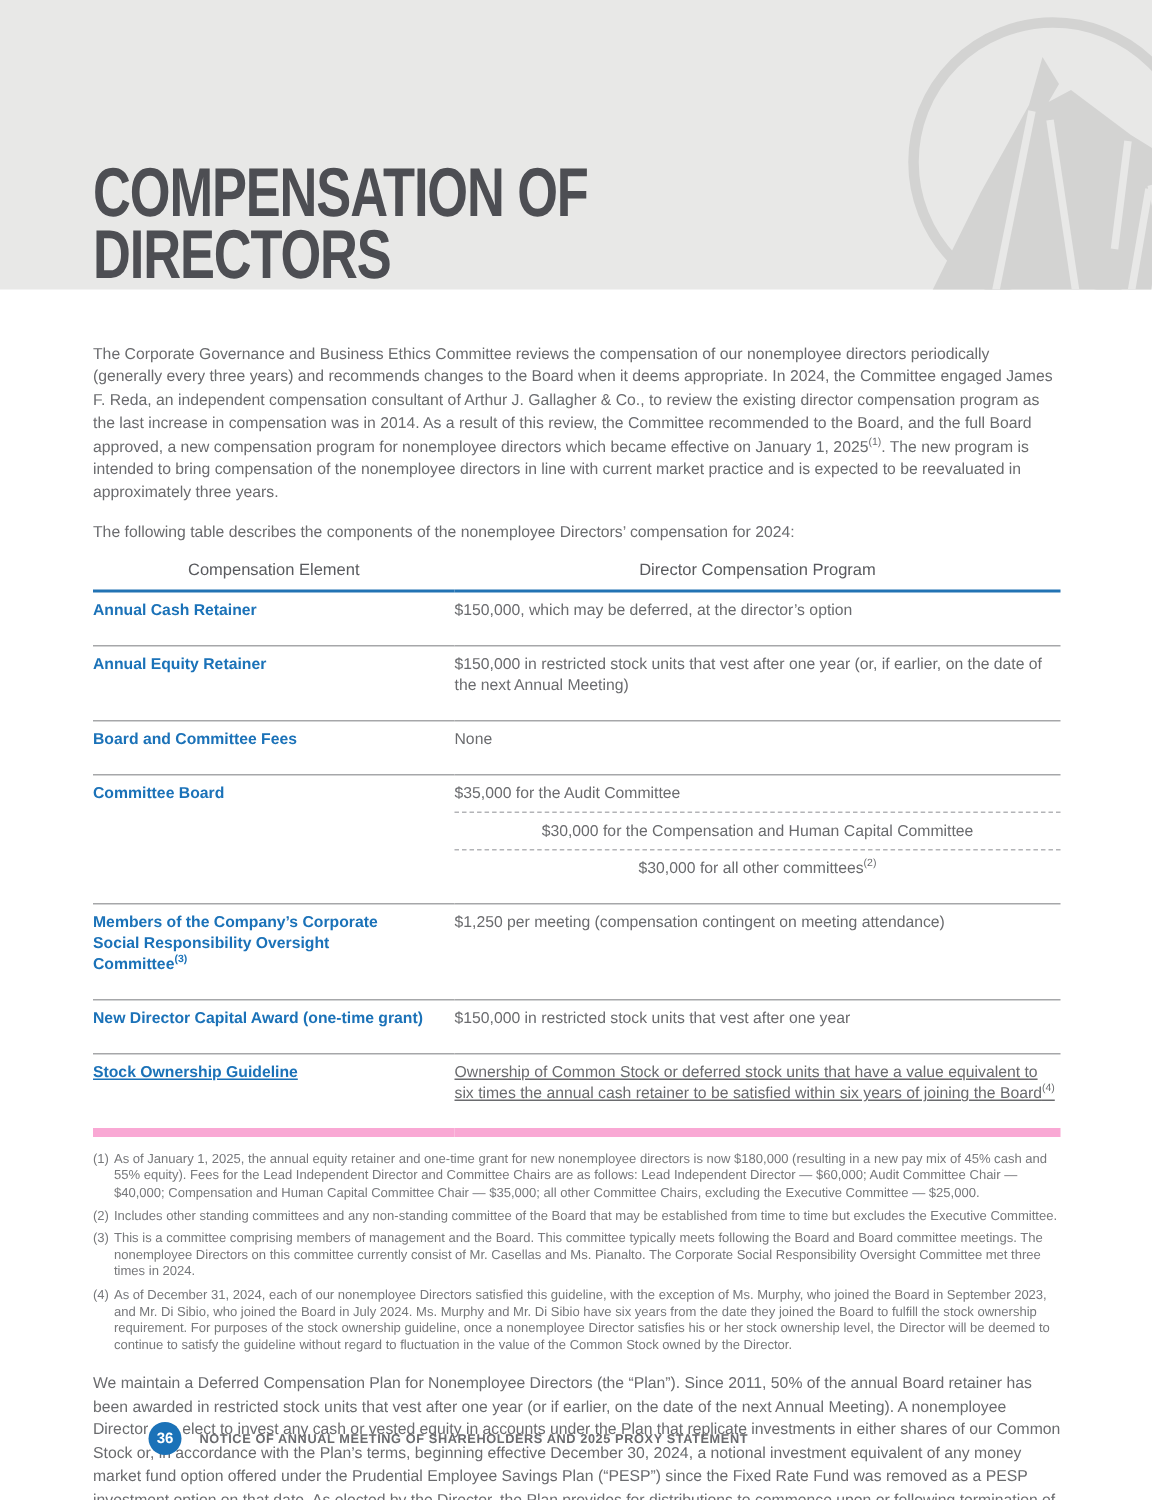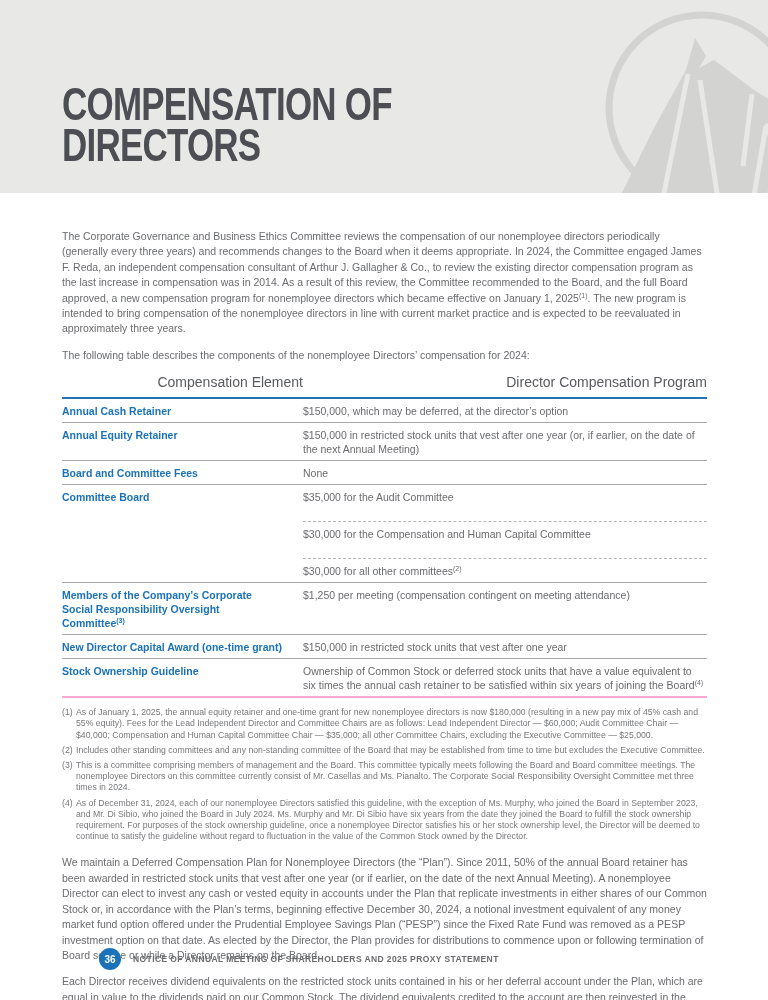--- a/index.html
+++ b/index.html
@@ -9,44 +9,44 @@
     background:#ffffff; overflow:hidden;
     font-family:"Liberation Sans", sans-serif; color:#6a6b6e;
   }
   
   .band {
     position:relative; width:768px; height:193px;
     background:#e8e8e7; overflow:hidden;
   }
   .rock-logo { position:absolute; top:8px; right:-34px; }
   .page-title {
-    position:absolute; left:62px; top:84px;
+    position:absolute; left:62px; top:108px;
     color:#4d4e53; font-weight:bold; font-size:46px; line-height:41px;
     letter-spacing:-1px;
   }
   .title-line { display:block; transform:scaleX(0.76); transform-origin:0 50%; white-space:nowrap; }
   
   .content { padding:36px 61px 0 62px; }
   p.body {
     font-size:10.5px; line-height:15.4px; color:#6a6b6e; margin-bottom:11px;
   }
   sup { font-size:7px; line-height:0; vertical-align:super; }
   
   table.comp { width:100%; border-collapse:collapse; margin-top:7px; margin-bottom:9px; }
   th {
-    text-align:right; font-weight:normal; color:#595a5e; font-size:14px;
+    text-align:center; font-weight:normal; color:#595a5e; font-size:11px;
     padding:0 0 7px 0; border-bottom:2px solid #2273b4;
   }
   td {
     vertical-align:top; font-size:10.5px; line-height:14px;
-    padding:5px 0 4px 0; border-bottom:1px solid #a6a7a9; color:#6a6b6e;
+    padding:5px 0 16px 0; border-bottom:1px solid #a6a7a9; color:#6a6b6e;
   }
   td.el { width:241px; padding-right:18px; color:#1b72b8; font-weight:bold; }
-  tr.last td { border-bottom:2px solid #f9a8d4; }
-  .vline + .vline { border-top:1px dashed #b3b4b7; margin-top:17px; padding-top:5px; }
+  tr.last td { border-bottom:6px solid #f9a8d4;text-decoration:underline; }
+  .vline + .vline { border-top:1px dashed #b3b4b7; margin-top:5px; padding-top:5px;text-align:center; }
   
   .footnotes { margin-top:4px; margin-bottom:13px; }
   .fn { display:flex; font-size:8.7px; line-height:11.2px; color:#77787b; margin-bottom:4px; }
   .fn-marker { flex:0 0 14px; }
   .fn-text { flex:1; }
   
   .page-footer { position:absolute; left:54px; top:948px; display:flex; align-items:center;margin-left:45px; }
   .page-num {
     display:inline-flex; align-items:center; justify-content:center;
     width:22px; height:22px; border-radius:50%; background:#1b72b8;

